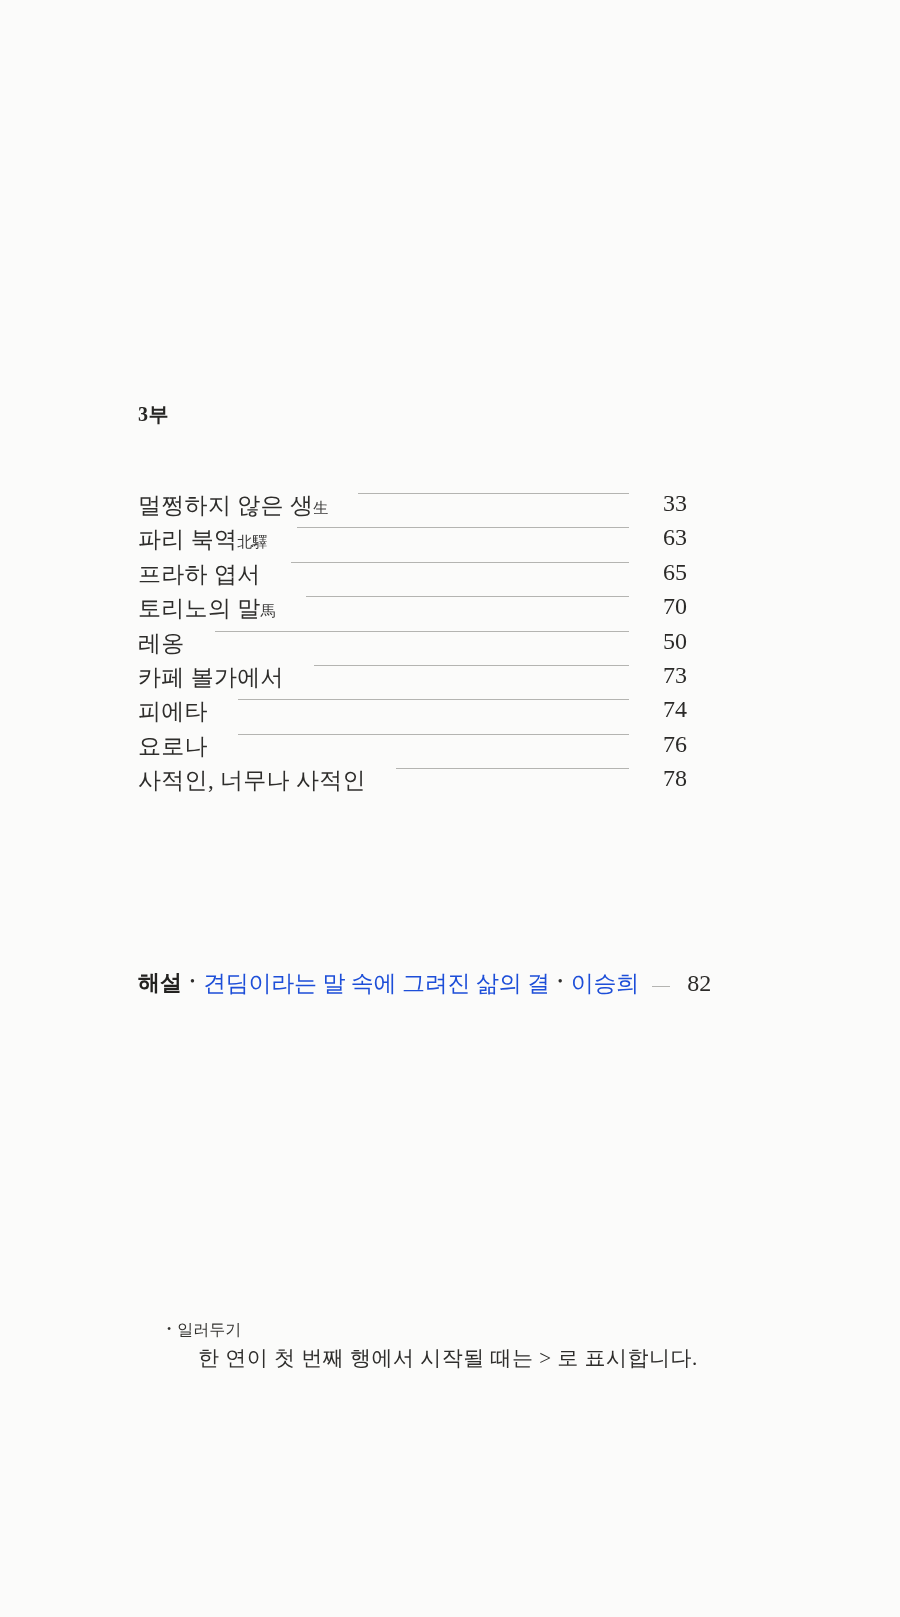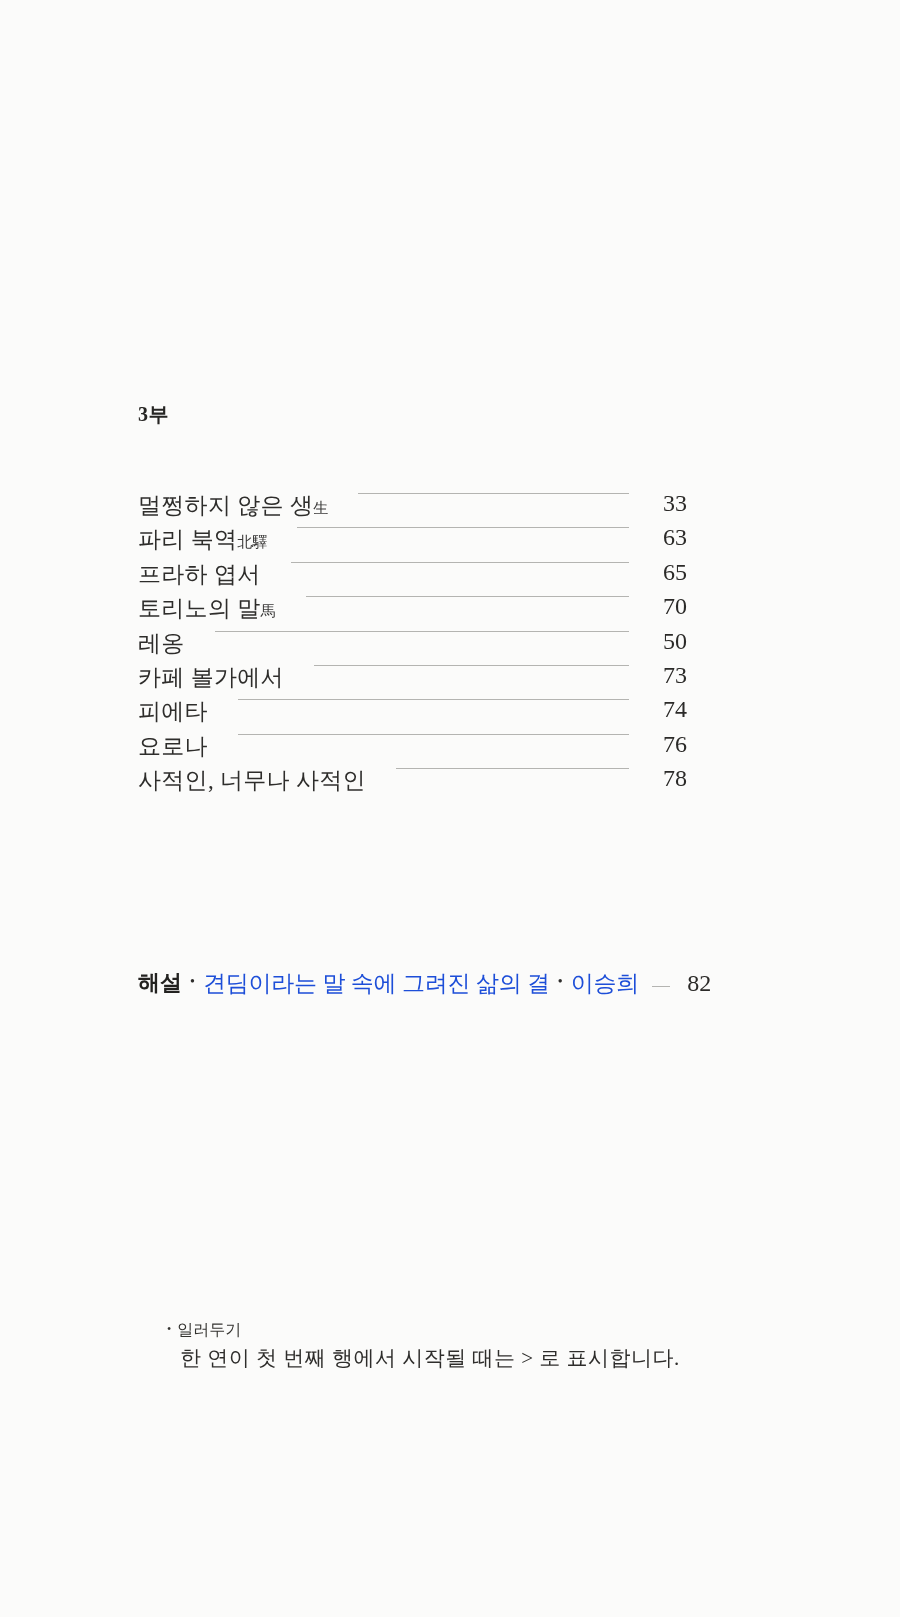--- a/index.html
+++ b/index.html
@@ -113,21 +113,21 @@
   }
   .note-bullet {
     font-size: 12px;
     margin-right: 6px;
     transform: translateY(-1px);
   }
   .note-body {
     font-size: 21px;
     color: #2e2d2b;
     line-height: 26px;
-    margin-left: 13px;
+    margin-left: 31px;
     margin-top: 5px;
     letter-spacing: 0.5px;
     white-space: nowrap;
   }
 </style>
 </head>
 <body>
 
 <div class="page">
 

